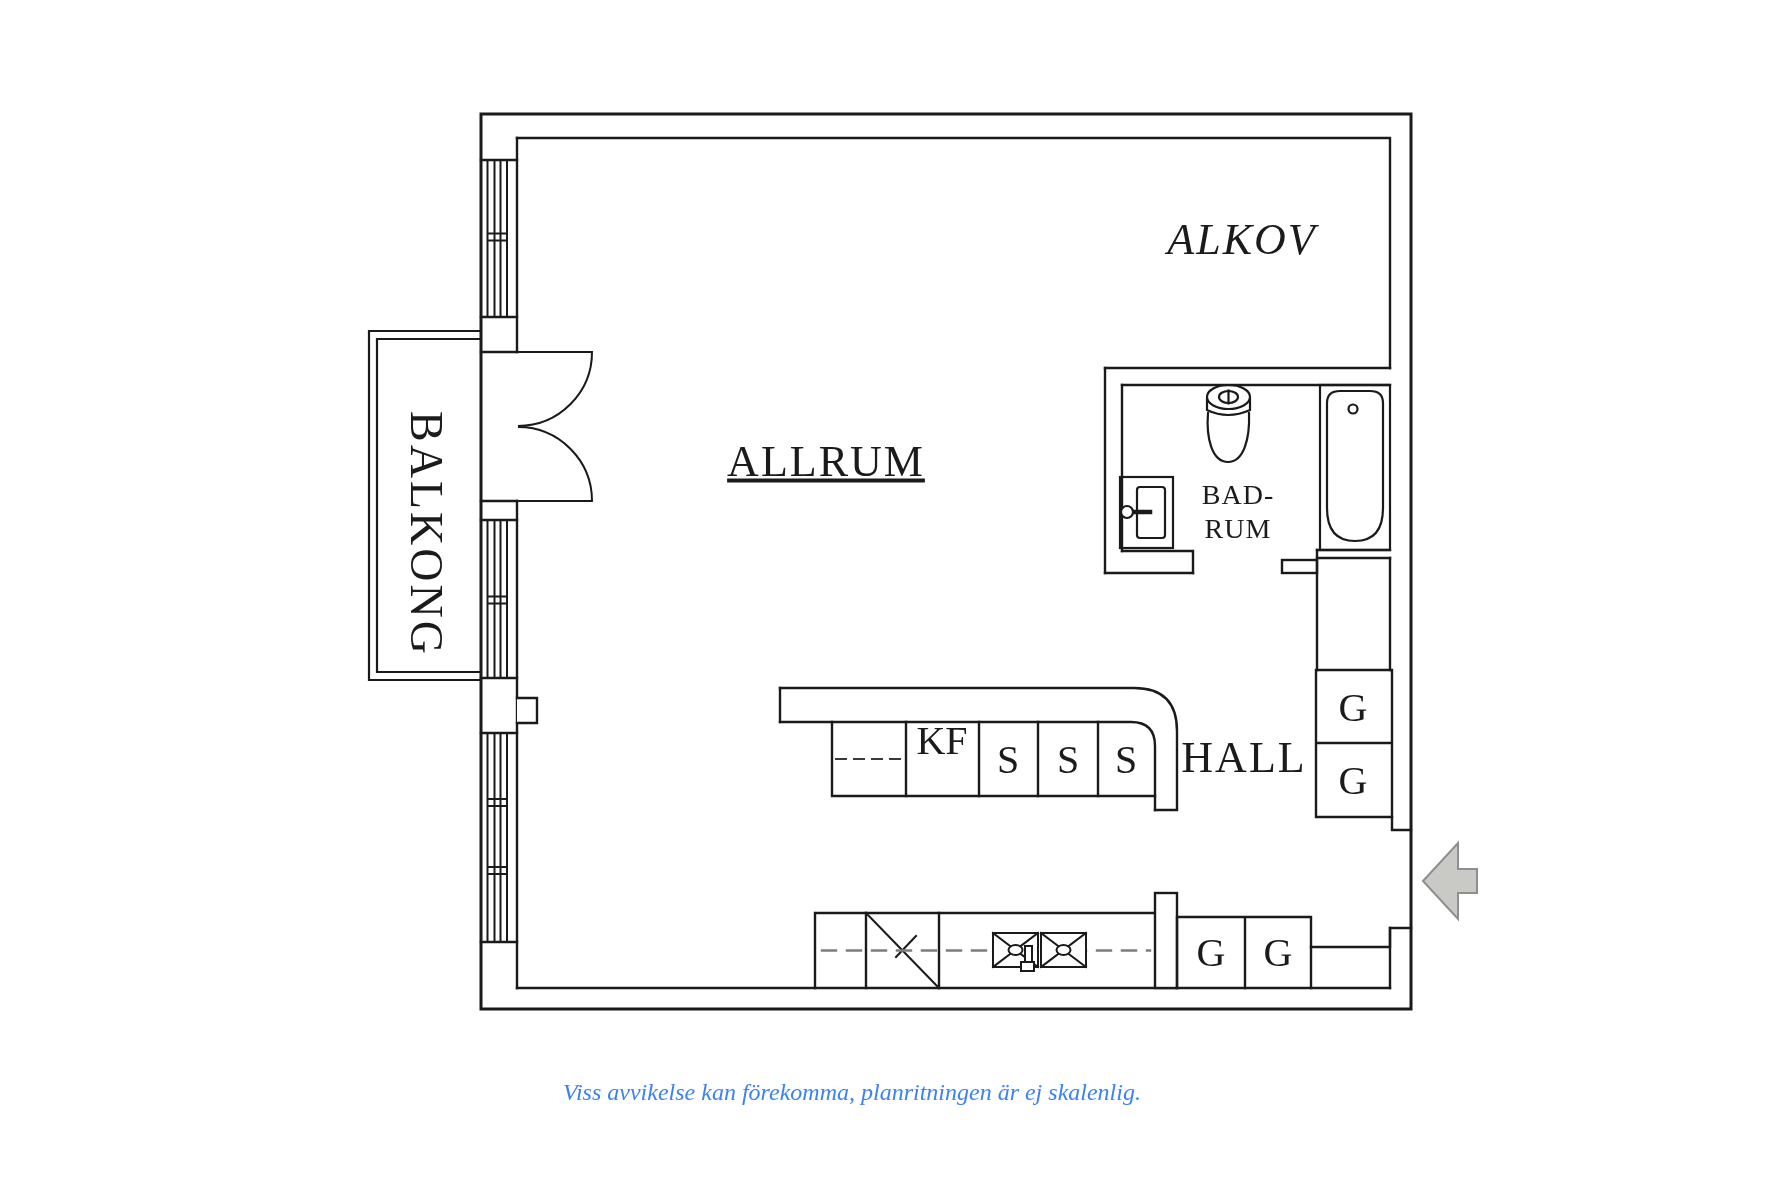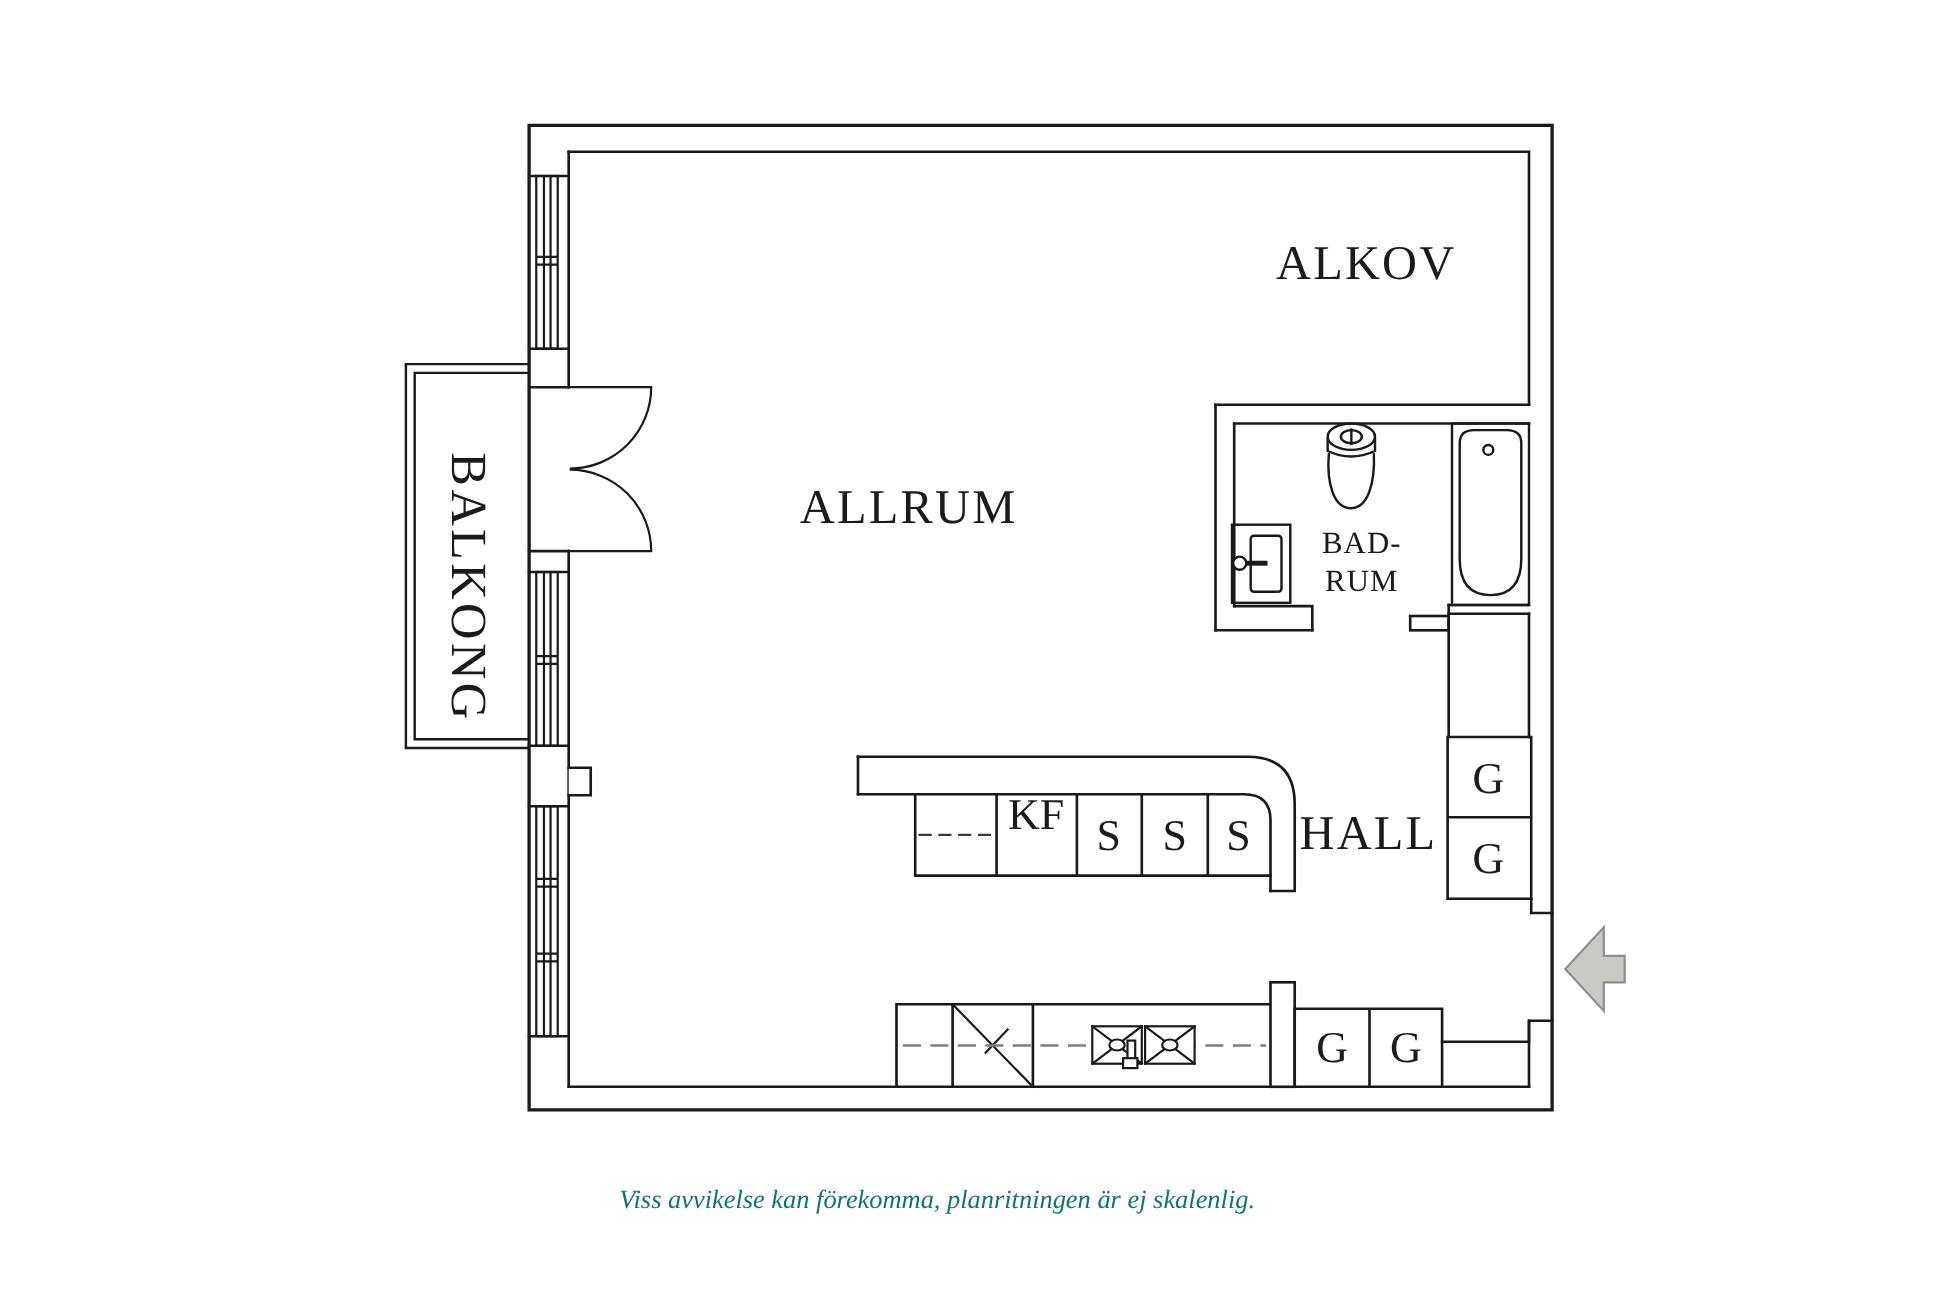--- a/index.html
+++ b/index.html
@@ -20,21 +20,21 @@
   }
   .room{font-size:44px;letter-spacing:2px;}
   .unit{font-size:40px;letter-spacing:0px;}
   .rot90{transform:translate(-50%,-50%) rotate(90deg);font-size:46px;letter-spacing:3px;}
   .two-line{line-height:34px;text-align:center;font-size:28px;letter-spacing:1px;}
   .footer{
     position:absolute;
     transform:translate(-50%,-50%);
     font-style:italic;
     font-size:24px;
-    color:#0f766e;
+    color:#3b82f6;
     white-space:nowrap;
     font-family:"Liberation Serif", serif;
   }
 </style>
 </head>
 <body>
 
 <div class="stage">
 
   <svg width="1780" height="1187" viewBox="0 0 1780 1187">
@@ -155,23 +155,23 @@
       <path d="M 1177,988 V 917 H 1311 V 988 M 1245,917 V 988"></path>
       <path d="M 1311,947 H 1390 M 1390,947 V 928"></path>
       <path d="M 1316,670 H 1392 V 817 H 1316 Z M 1316,743 H 1392"></path>
     </g>
 
     <g>
       <polygon points="1423,881 1458,843 1458,869 1477,869 1477,893 1458,893 1458,919" fill="#c9c9c6" stroke="#8e8e8c" stroke-width="2"></polygon>
     </g>
   </svg>
 
-  <div class="lbl room" style="left:1242px;top:239px;">ALKOV</div>
+  <div class="lbl room" style="left:1242px;top:239px;font-style:italic;">ALKOV</div>
 
-  <div class="lbl room" style="left:826px;top:461px;">ALLRUM</div>
+  <div class="lbl room" style="left:826px;top:461px;text-decoration:underline;">ALLRUM</div>
 
   <div class="lbl rot90" style="left:426px;top:534px;">BALKONG</div>
 
   <div class="lbl two-line" style="left:1238px;top:512px;">
     <div>BAD-</div>
     <div>RUM</div>
   </div>
 
   <div class="lbl room" style="left:1244px;top:757px;text-align:center;">HALL</div>
 

